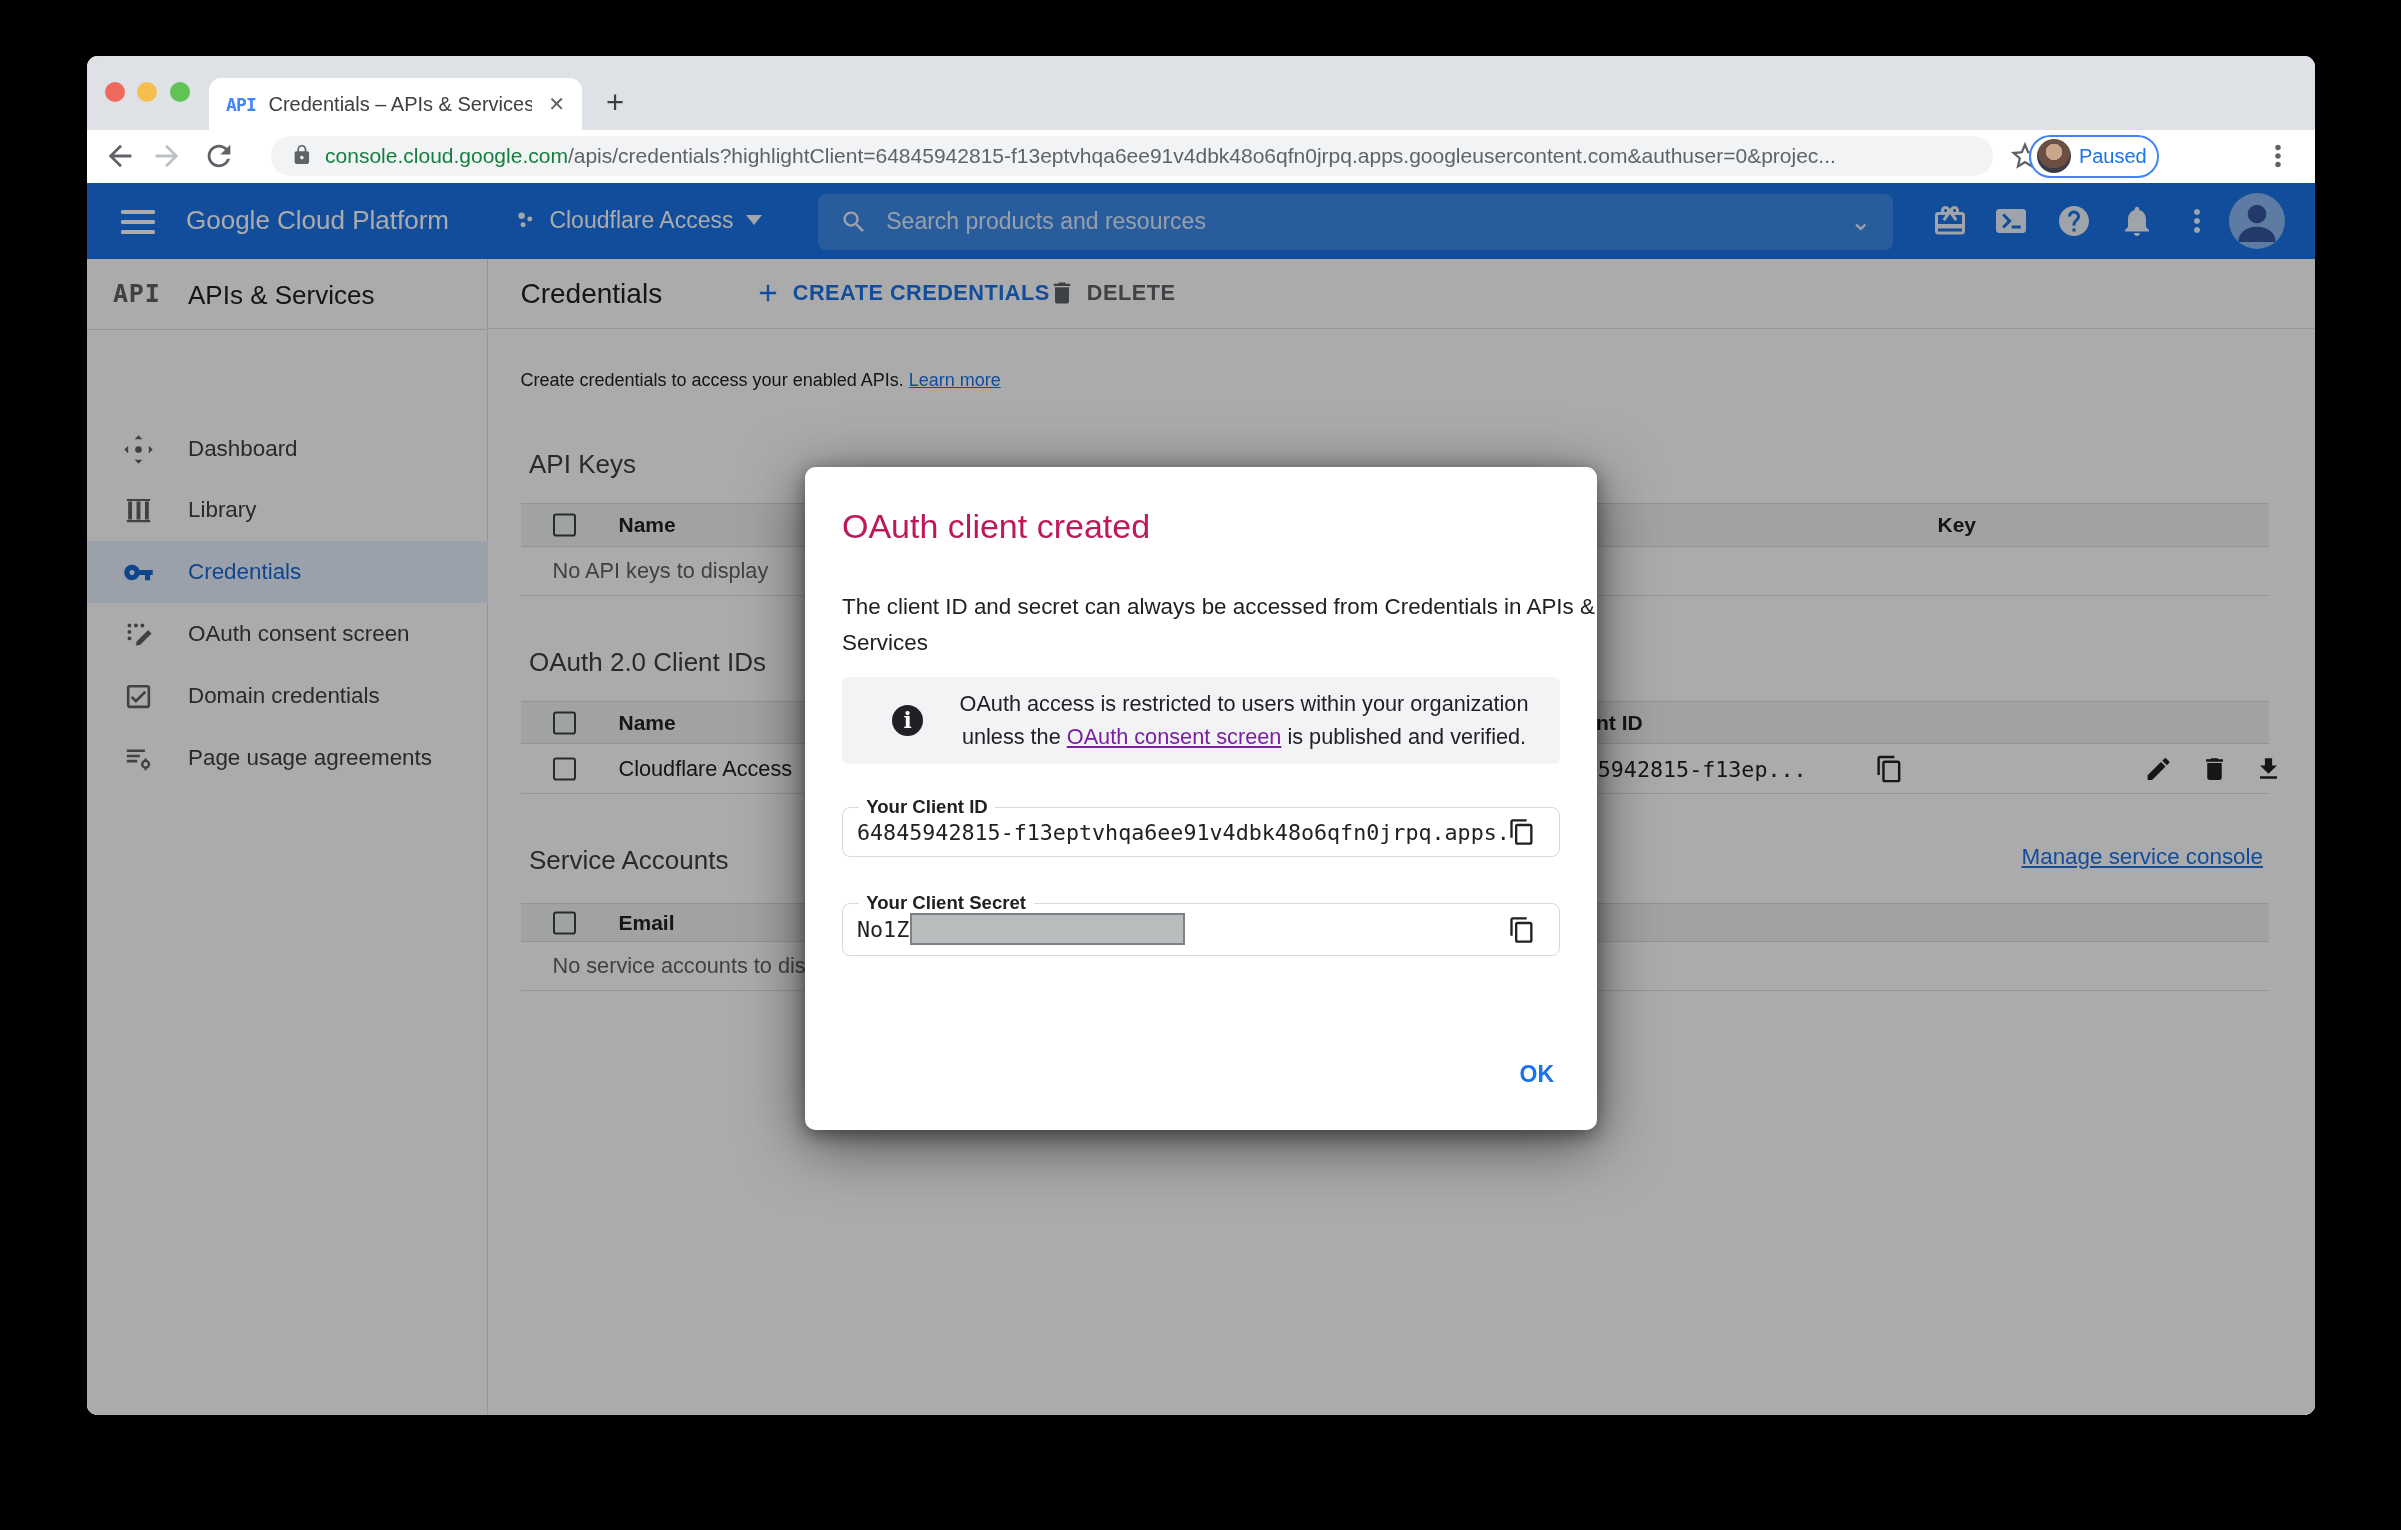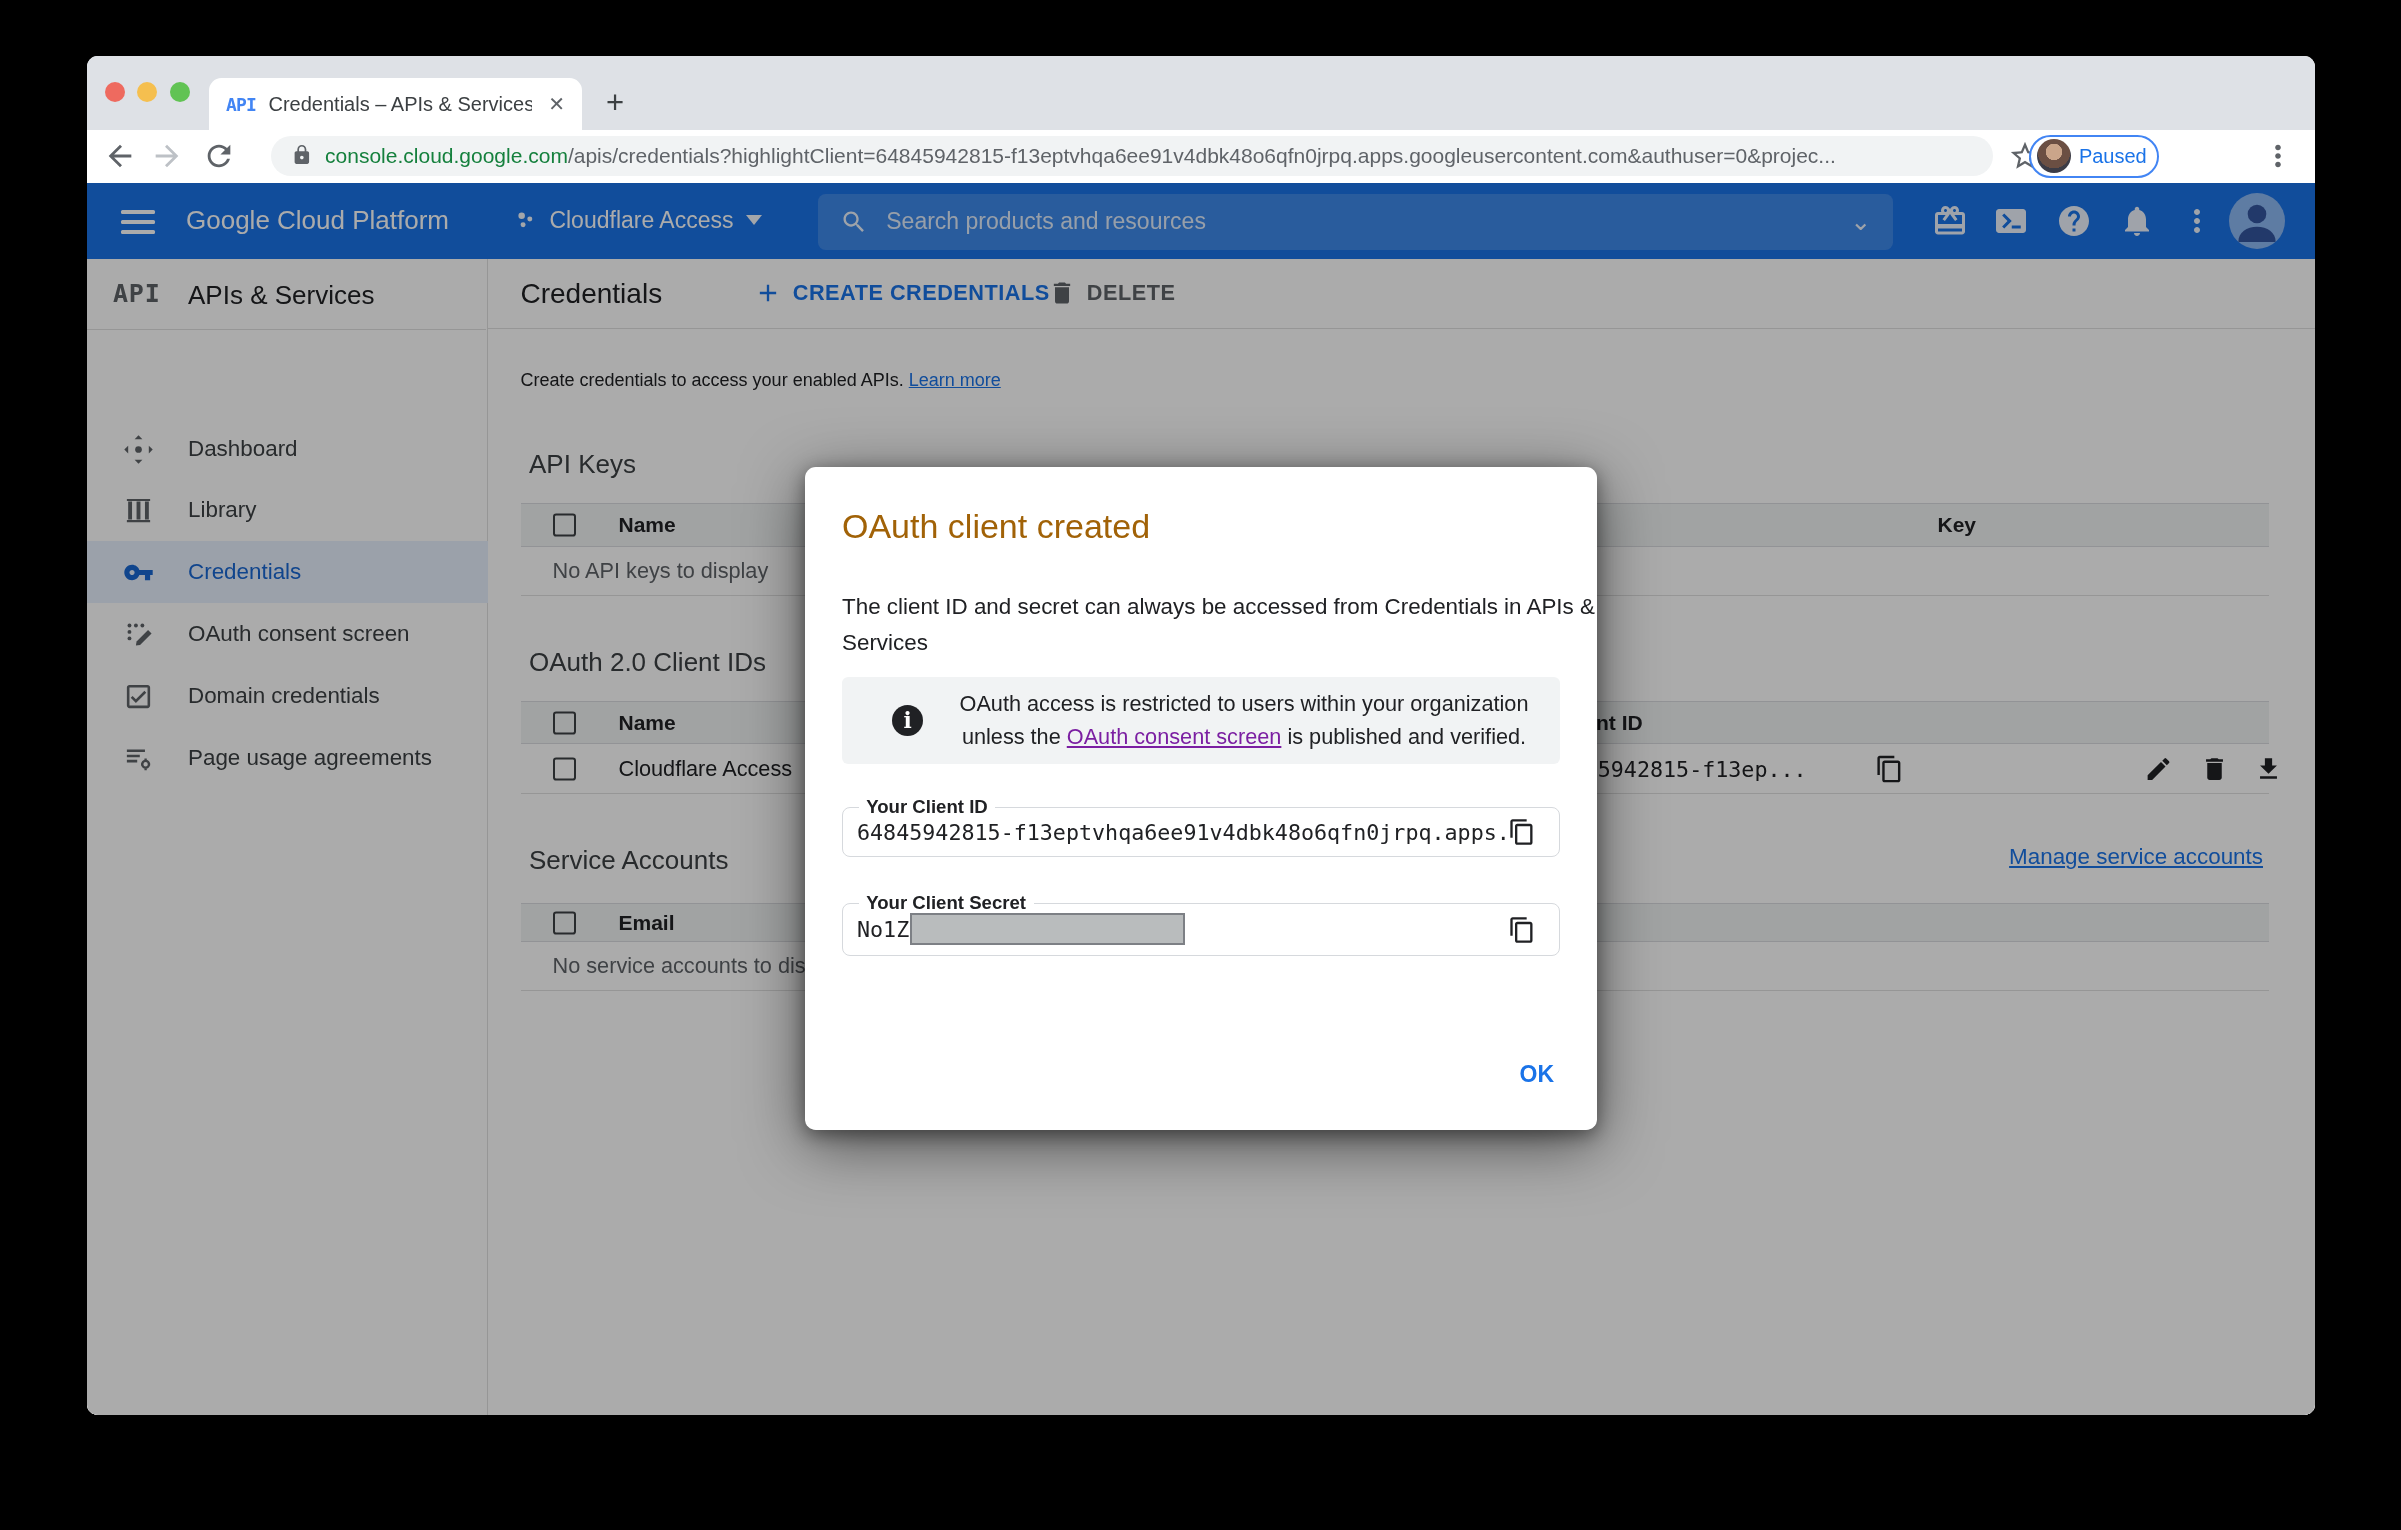--- a/index.html
+++ b/index.html
@@ -92,21 +92,21 @@
   .mono { font-family:"DejaVu Sans Mono",monospace; }
   .row-ic { position:absolute; top:50%; transform:translateY(-50%); width:29px; height:29px; color:#202124; }
   .row-ic svg { width:29px; height:29px; }
   .manage { position:absolute; top:585px; left:1427px; width:348px; text-align:right; font-size:22.4px; }
 
   .dim { position:absolute; left:0; top:0; width:2228px; height:1232px; background:rgba(0,0,0,.33); z-index:40; }
 
   
   .modal { position:absolute; left:718px; top:284px; width:792px; height:663px; background:#fff;
            border-radius:10.8px; z-index:60; box-shadow:0 14px 62px rgba(0,0,0,.55), 0 4.6px 18.6px rgba(0,0,0,.4); }
-  .m-title { position:absolute; left:37px; top:40px; font-size:34px; color:#a16207; }
+  .m-title { position:absolute; left:37px; top:40px; font-size:34px; color:#be185d; }
   .m-body { position:absolute; left:37px; top:122px; font-size:22.4px; color:#202124; line-height:36px; }
   .notice { position:absolute; left:37px; top:210px; width:718px; height:87px; background:#f1f3f4; border-radius:6.2px; }
   .notice-ic { position:absolute; left:50px; top:28px; width:31px; height:31px; border-radius:50%;
                background:#202124; color:#fff; font-size:21.7px; font-weight:bold; text-align:center;
                line-height:31px; font-family:"DejaVu Serif",serif; }
   .notice-text { position:absolute; left:108px; top:10px; width:588px; font-size:21.7px; color:#202124;
                  line-height:33px; text-align:center; }
   .vlink { color:#7b1fa2; text-decoration:underline; }
   .field { position:absolute; left:37px; width:718px; border:1.5px solid #d6d9dd; border-radius:8px; }
   .field-label { position:absolute; left:15.5px; top:-12.4px; background:#fff; padding:0 7.7px; font-size:18.6px;
@@ -368,21 +368,21 @@
                 </svg>
           </span>
           <span class="row-ic" style="left:1733px">
             <svg viewBox="0 0 24 24" fill="currentColor">
                   <path d="M19 9h-4V3H9v6H5l7 7 7-7zM5 18v2h14v-2H5z"></path>
                 </svg>
           </span>
         </div>
       </div>
 
-      <div class="manage link">Manage service accounts</div>
+      <div class="manage link">Manage service console</div>
       <div class="sec-head" style="top:586px">Service Accounts</div>
       <div class="tbl" style="top:644px">
         <div class="thead" style="height:39px">
           <span class="cb"></span>
           <span class="cell hcell" style="left:98px">Email</span>
         </div>
         <div class="trow" style="height:49px">
           <span class="cell muted" style="left:32px">No service accounts to display</span>
         </div>
       </div>

